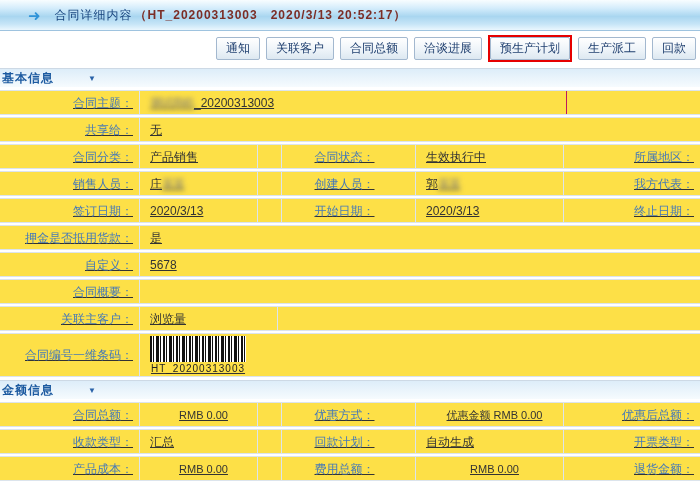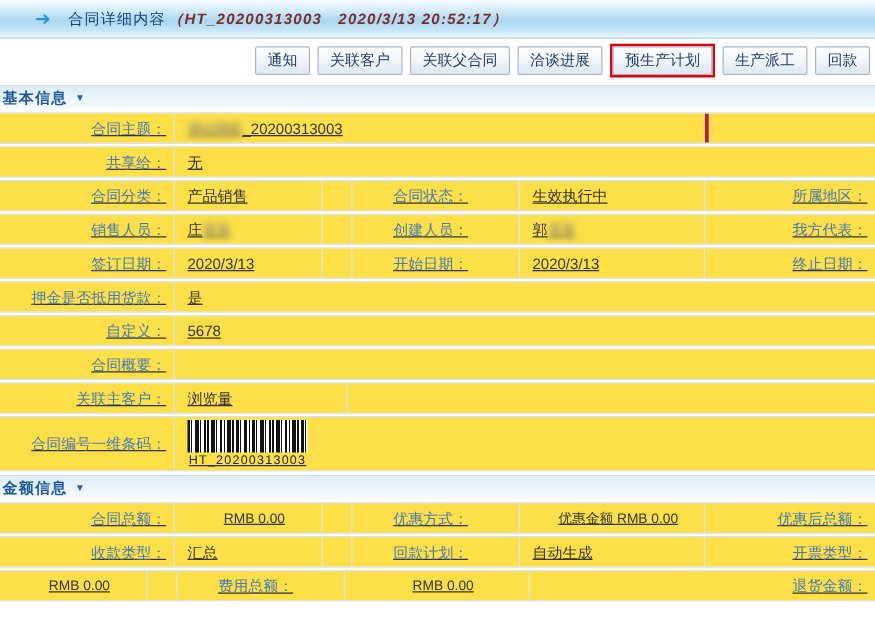--- a/index.html
+++ b/index.html
@@ -9,58 +9,58 @@
     font-size:12px;color:#333;
   }
   
   .titlebar{
     height:30px;display:flex;align-items:center;
     background:linear-gradient(180deg,#f8fdff 0%,#d3ecfb 28%,#a9d6f0 55%,#c6e5f7 80%,#eaf7fe 100%);
     border-bottom:1px solid #9ec3df;
   }
   .arrow-icon{color:#2f93d8;font-size:15px;font-weight:bold;margin:0 14px 0 28px;line-height:1;}
   .title-main{color:#15427c;font-weight:normal;letter-spacing:1px;}
-  .title-detail{color:#7b2d26;font-weight:bold;margin-left:2px;letter-spacing:1px;font-style:italic;}
+  .title-detail{color:#7b2d26;font-weight:bold;margin-left:2px;letter-spacing:1px;}
   
   .toolbar{
     height:34px;display:flex;justify-content:flex-end;align-items:center;
     background:#fff;padding-right:4px;
   }
   .tb-btn{
     font-family:inherit;font-size:12px;color:#1f3f6f;
     background:linear-gradient(180deg,#ffffff 0%,#eef4f9 55%,#dde8f1 100%);
     border:1px solid #a3b8cf;border-radius:2px;
     padding:3px 9px;margin-left:6px;cursor:pointer;white-space:nowrap;line-height:15px;
   }
   .red-box{
     display:inline-block;border:2px solid #e60000;padding:0px;margin-left:6px;
   }
   .red-box .tb-btn{margin-left:0;}
   
   .section-band{
     height:18px;margin-top:3px;display:flex;align-items:center;
     background:linear-gradient(180deg,#ddedf9 0%,#f6fbfe 100%);
     border-top:1px solid #cdd9e5;
-    color:#1c5aa0;font-weight:bold;cursor:pointer;
+    color:#1c5aa0;font-weight:bold;cursor:pointer;gap:28px;
   }
   .section-band .s-title{margin-left:2px;letter-spacing:1px;}
   .caret-icon{font-size:8px;margin-left:6px;color:#2a62a8;}
   
   .grid{margin-top:3px;}
   .row{
     display:flex;align-items:stretch;height:25px;line-height:25px;
     border-top:1px solid #dce4ec;border-bottom:1px solid #dce4ec;
     background:#fde047;margin-bottom:2px;box-sizing:border-box;text-decoration:underline;
   }
   .row.tall{height:44px;line-height:normal;}
   .cell{box-sizing:border-box;overflow:hidden;white-space:nowrap;}
   .lbl{color:#4579b8;text-align:right;padding-right:6px;border-right:1px solid #dce4ec;flex:0 0 140px;}
   .val{color:#333;padding-left:10px;flex:1;}
   .val.w1{flex:0 0 118px;border-right:1px solid #dce4ec;}
-  .val.wsubj{flex:0 0 427px;border-right:3px solid #be185d;}
+  .val.wsubj{flex:0 0 427px;border-right:1px solid #be185d;}
   .val.wcust{flex:0 0 138px;border-right:1px solid #dce4ec;}
   .gapcell{flex:0 0 24px;border-right:1px solid #dce4ec;}
   .lbl2{color:#4579b8;text-align:center;padding-right:8px;border-right:1px solid #dce4ec;flex:0 0 134px;}
   .val2{color:#333;padding-left:10px;flex:0 0 148px;border-right:1px solid #dce4ec;}
   .lbl3{color:#4579b8;text-align:right;padding-right:6px;flex:1;}
   .filler{flex:1;}
   .mosaic{filter:blur(2.5px);color:#777;letter-spacing:-1px;}
   .rmb{font-size:11px;text-align:center;}
   
   .bc-wrap{padding:2px 0 0 10px;}
@@ -79,21 +79,21 @@
 
 <div class="titlebar">
   <span class="arrow-icon">➜</span>
   <span class="title-main">合同详细内容</span>
   <span class="title-detail">（HT_20200313003　2020/3/13 20:52:17）</span>
 </div>
 
 <div class="toolbar">
   <button class="tb-btn">通知</button>
   <button class="tb-btn">关联客户</button>
-  <button class="tb-btn">关联父合同</button>
+  <button class="tb-btn">合同总额</button>
   <button class="tb-btn">洽谈进展</button>
   <span class="red-box"><button class="tb-btn">预生产计划</button></span>
   <button class="tb-btn">生产派工</button>
   <button class="tb-btn">回款</button>
 </div>
 
 <div class="section-band">
   <span class="s-title">基本信息</span>
   <span class="caret-icon">▼</span>
 </div>
@@ -187,20 +187,21 @@
   <div class="row">
     <div class="cell lbl">收款类型：</div>
     <div class="cell val w1">汇总</div>
     <div class="cell gapcell"></div>
     <div class="cell lbl2">回款计划：</div>
     <div class="cell val2">自动生成</div>
     <div class="cell lbl3">开票类型：</div>
   </div>
 
   <div class="row">
+    <div class="cell lbl">产品成本：</div>
     <div class="cell val w1 rmb">RMB 0.00</div>
     <div class="cell gapcell"></div>
     <div class="cell lbl2">费用总额：</div>
     <div class="cell val2 rmb">RMB 0.00</div>
     <div class="cell lbl3">退货金额：</div>
   </div>
 
 </div>
 
 </body></html>

